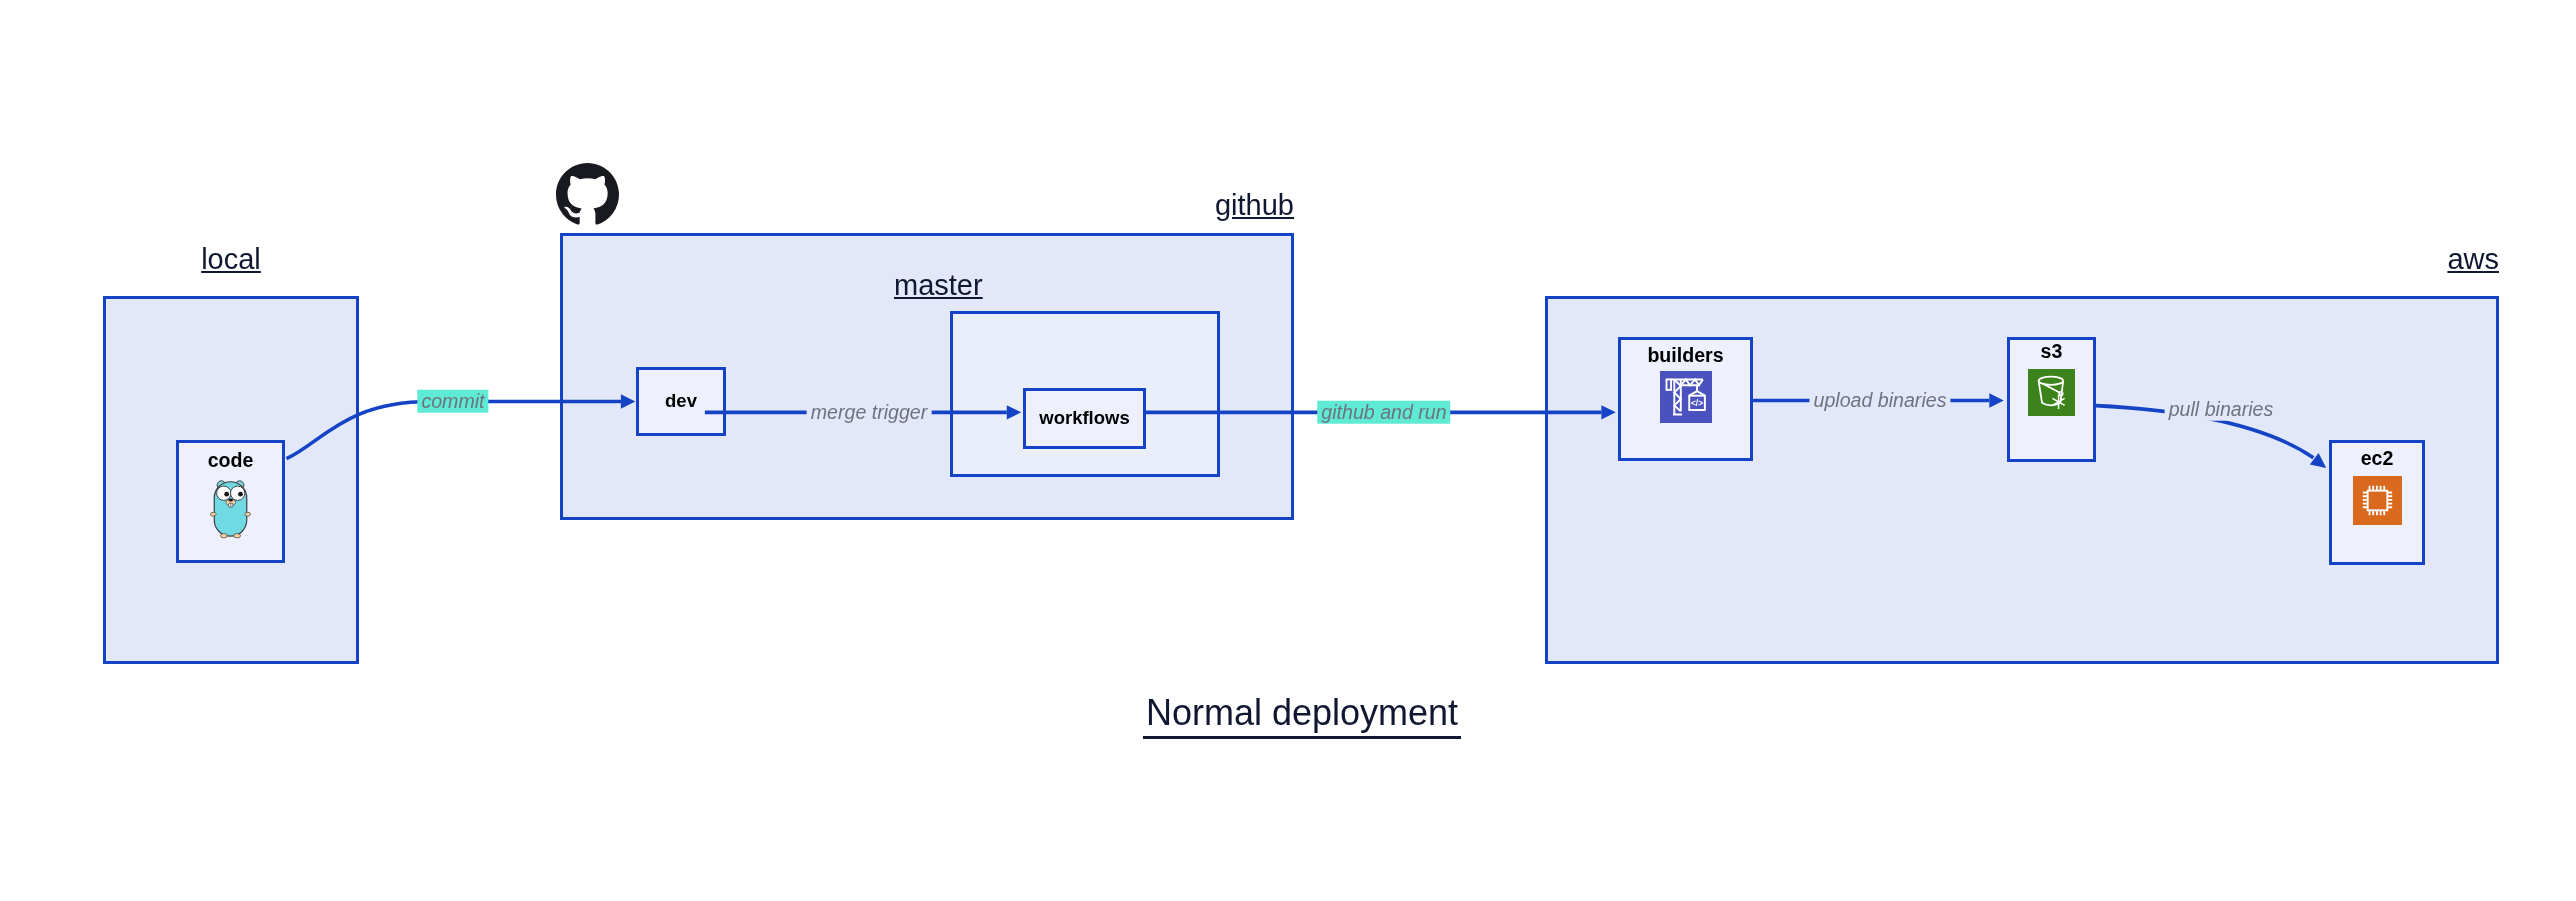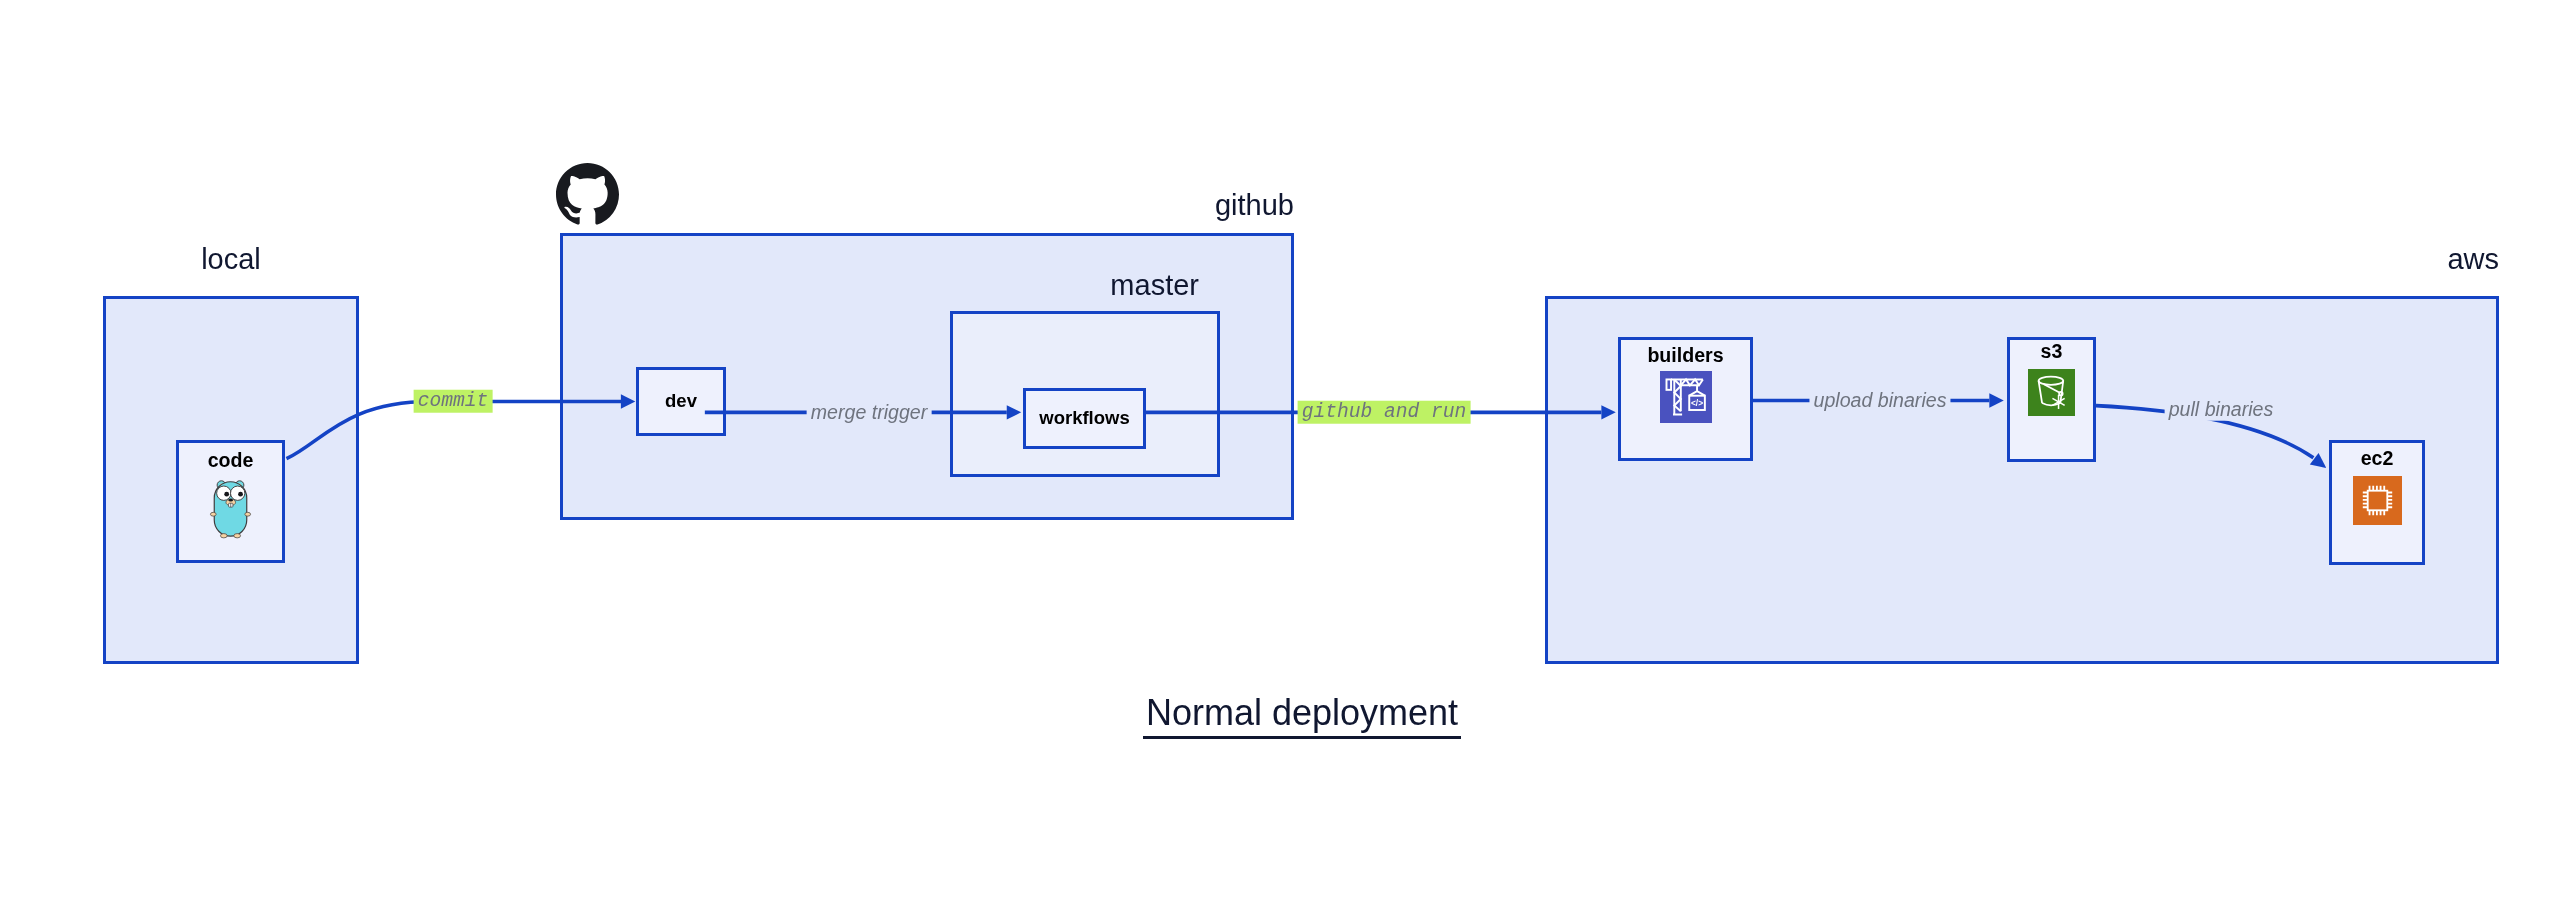--- a/index.html
+++ b/index.html
@@ -1,53 +1,53 @@
 <!DOCTYPE html>
 <html style="font-size:8.2px"><head>
 <meta charset="utf-8">
 <style>
   html,body{margin:0;padding:0;background:#ffffff;}
   .canvas{position:relative;width:2604px;height:902px;background:#ffffff;
           font-family:"Liberation Sans",sans-serif;overflow:hidden;}
   .gbox{position:absolute;background:#e2e8fa;border:3.1px solid #1443c5;box-sizing:border-box;z-index:1;}
   .gbox.mid{background:#eaeefb;z-index:2;}
-  .glabel{position:absolute;font-size:29px;color:#101730;z-index:2;line-height:1.2;}
+  .glabel{position:absolute;font-size:29px;color:#101730;z-index:2;line-height:1.2;text-decoration:underline;}
   .node{position:absolute;background:#eef1fd;border:3.1px solid #1443c5;box-sizing:border-box;z-index:3;
         display:flex;flex-direction:column;align-items:center;}
   .nlabel{font-weight:bold;font-size:19.6px;color:#000000;margin-top:7.2px;line-height:1.1;}
   .node.center{justify-content:center;}
   .node.center .nlabel{margin-top:0;font-size:18.5px;}
   .iconsvg{margin-top:6.2px;display:block;}
   .octocat{position:absolute;z-index:2;}
   .edges{position:absolute;left:0;top:0;z-index:4;pointer-events:none;}
   .edges path{stroke:#1443c5;stroke-width:7;fill:none;}
   .edges polygon{fill:#1443c5;stroke:none;}
   .elabel{position:absolute;transform:translate(-50%,-50%);font-size:19.6px;font-style:italic;
           color:#6e737e;z-index:5;white-space:nowrap;padding:0.5px 4.1px;line-height:1.1;}
-  .on-white{background:#bef264;font-family:Liberation Mono, monospace;}
+  .on-white{background:#5eead4;}
   .on-fill{background:#e2e8fa;}
   .title{position:absolute;left:0;top:692px;width:100%;text-align:center;z-index:2;
          font-size:36px;color:#101730;}
   .title span{border-bottom:3.1px solid #101730;padding:0 3.1px 3.1px;margin-top:34px;}
 </style>
 </head>
 <body>
 
 <div class="canvas">
 
   <div class="glabel" style="left:103px;top:242px;width:256px;text-align:center">local</div>
   <div class="gbox" style="left:103px;top:296px;width:256px;height:368px"></div>
 
   <svg class="octocat" style="left:556px;top:163px" width="63" height="63" viewBox="0 0 16 16">
     <path fill-rule="evenodd" clip-rule="evenodd" fill="#181a1f" d="M8 0C3.58 0 0 3.58 0 8c0 3.54 2.29 6.53 5.47 7.59.4.07.55-.17.55-.38 0-.19-.01-.82-.01-1.49-2.01.37-2.53-.49-2.69-.94-.09-.23-.48-.94-.82-1.13-.28-.15-.68-.52-.01-.53.63-.01 1.08.58 1.23.82.72 1.21 1.87.87 2.33.66.07-.52.28-.87.51-1.07-1.78-.2-3.64-.89-3.64-3.95 0-.87.31-1.59.82-2.15-.08-.2-.36-1.02.08-2.12 0 0 .67-.21 2.2.82.64-.18 1.32-.27 2-.27s1.36.09 2 .27c1.53-1.04 2.2-.82 2.2-.82.44 1.1.16 1.92.08 2.12.51.56.82 1.27.82 2.15 0 3.07-1.87 3.75-3.65 3.95.29.25.54.73.54 1.48 0 1.07-.01 1.93-.01 2.2 0 .21.15.46.55.38A8.01 8.01 0 0 0 16 8c0-4.42-3.58-8-8-8z"></path>
   </svg>
   <div class="glabel" style="left:560px;top:188px;width:734px;text-align:right">github</div>
   <div class="gbox" style="left:560px;top:233px;width:734px;height:287px"></div>
 
-  <div class="glabel" style="left:929px;top:268px;width:270px;text-align:right">master</div>
+  <div class="glabel" style="left:894px;top:268px;width:270px;text-align:left">master</div>
   <div class="gbox mid" style="left:950px;top:311px;width:270px;height:166px"></div>
 
   <div class="glabel" style="left:1545px;top:242px;width:954px;text-align:right">aws</div>
   <div class="gbox" style="left:1545px;top:296px;width:954px;height:368px"></div>
 
   <div class="node" style="left:176px;top:440px;width:109px;height:123px">
     <div class="nlabel">code</div>
     <svg class="iconsvg" width="43" height="61" viewBox="0 0 90 124">
       <circle cx="26" cy="13" r="9" fill="#6fd9e4" stroke="#3f3d3e" stroke-width="2"></circle>
       <circle cx="26" cy="13" r="3.5" fill="#f6d2a2"></circle>

